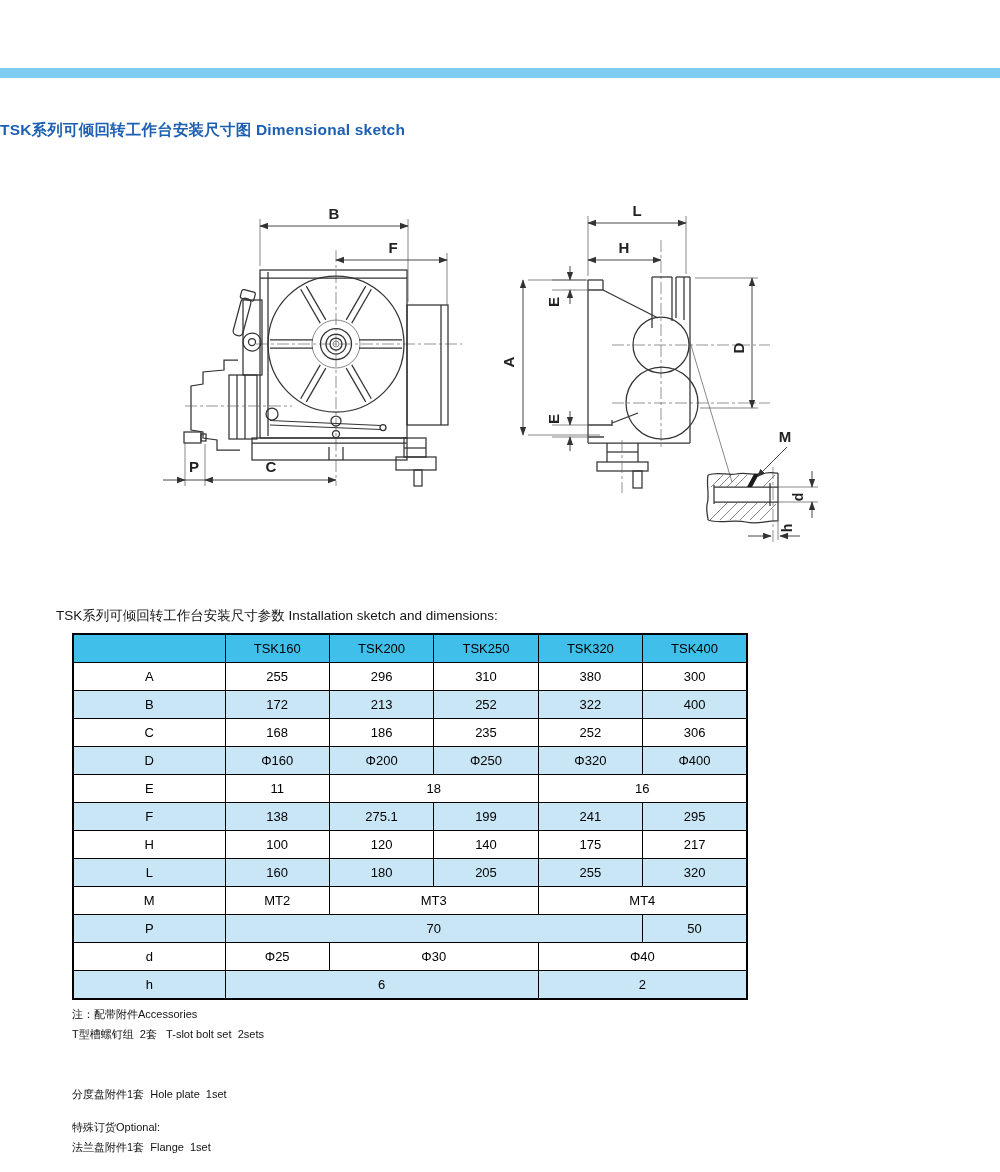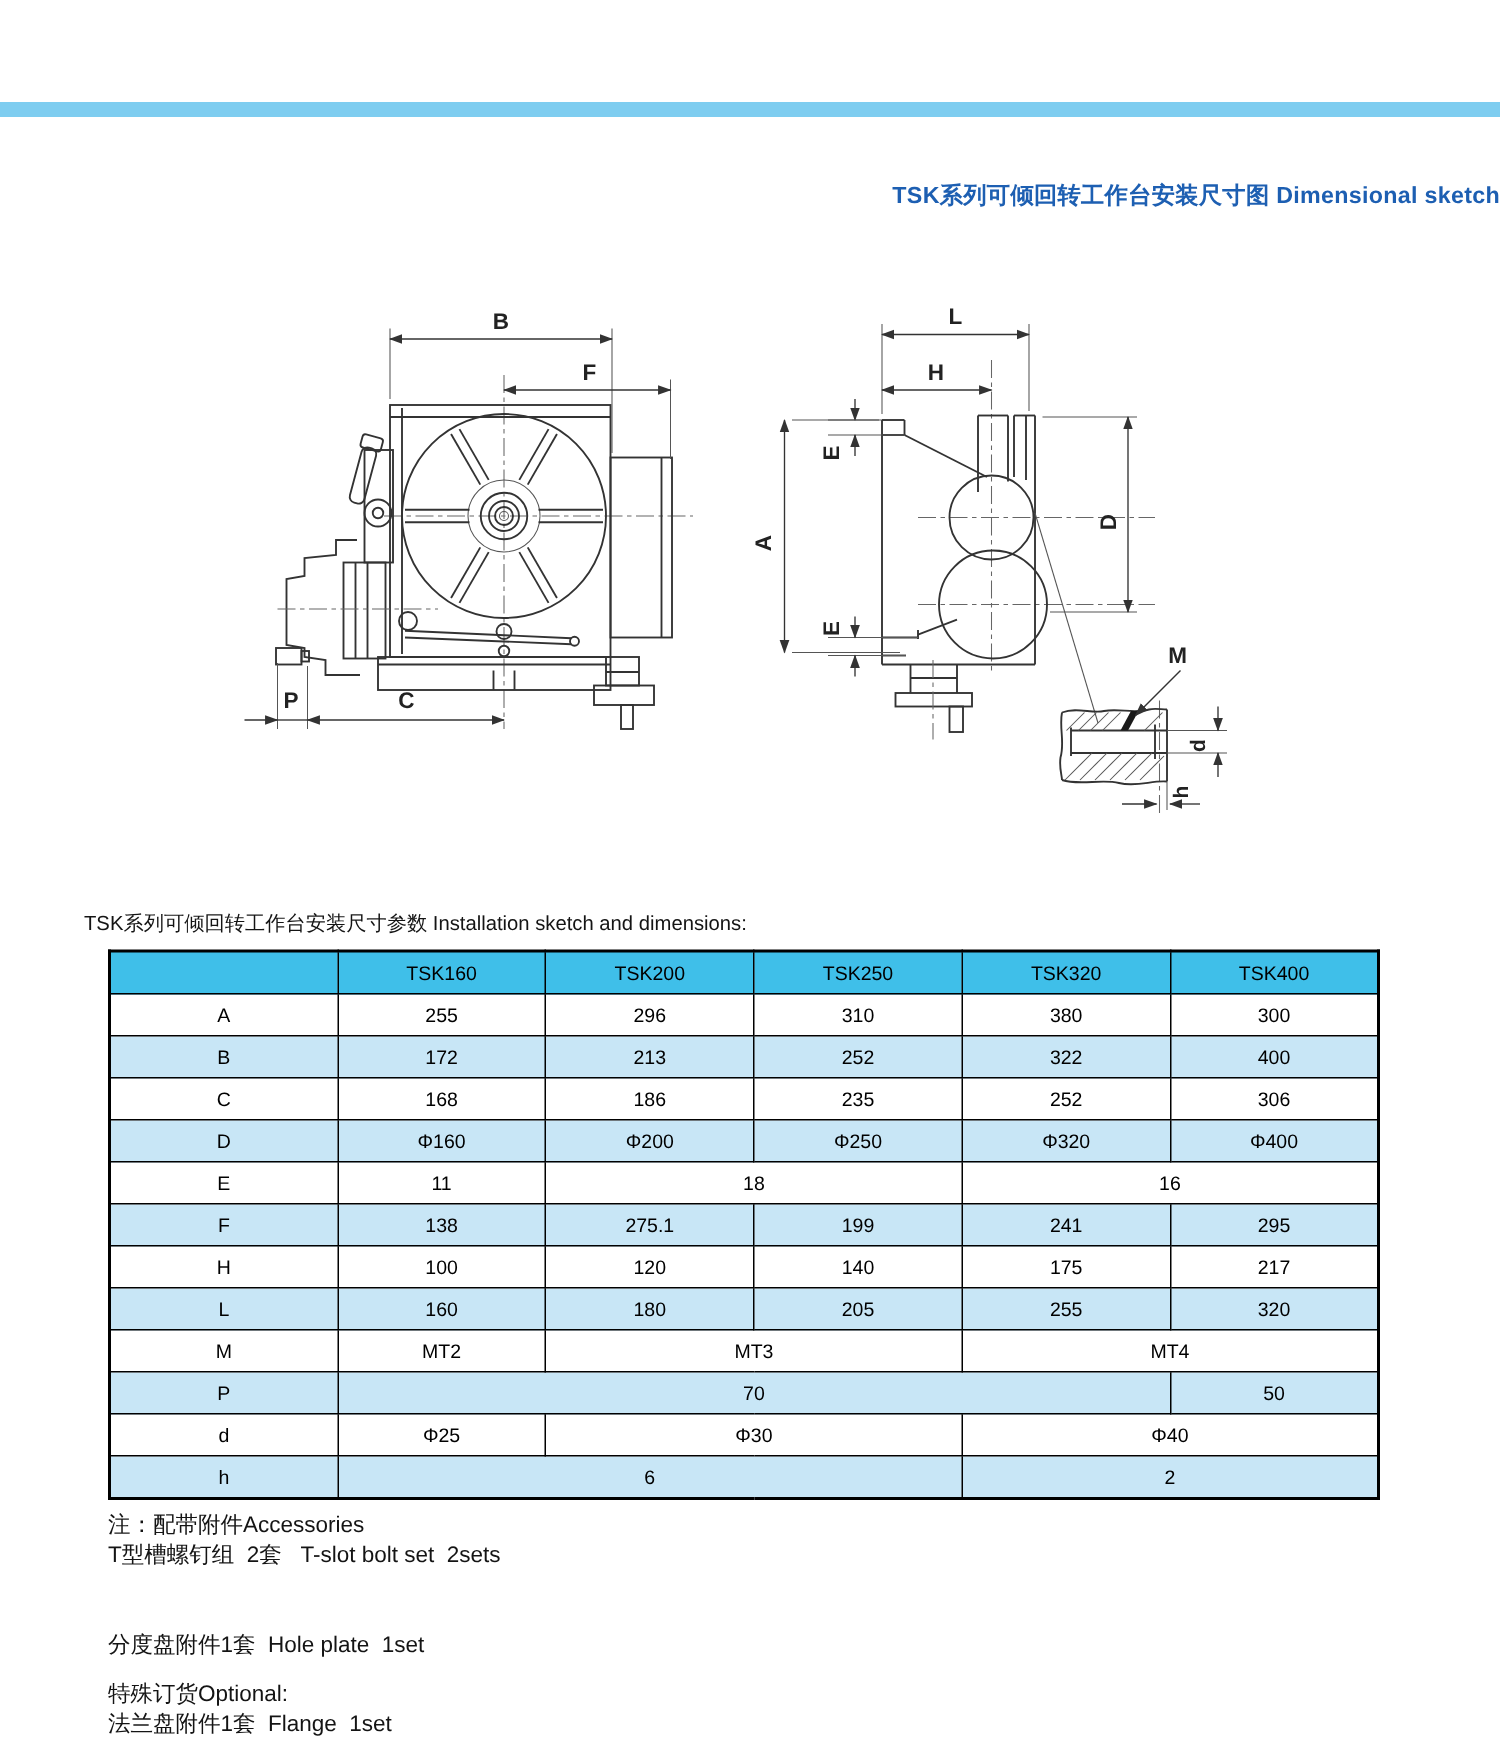--- a/index.html
+++ b/index.html
@@ -1,31 +1,31 @@
 <!DOCTYPE html>
 <html style="--c-topbar: #7ECDF0; --c-title: #1D5FB2; --c-hdr: #3FBFE9; --c-alt: #C8E6F6;"><head>
 <meta charset="utf-8">
 <style>
   html,body{margin:0;padding:0}
   body{
     width:1000px;height:1172px;position:relative;background:#fff;
     font-family:"Liberation Sans",sans-serif;color:#111;overflow:hidden;
   }
   .topbar{position:absolute;left:0;top:68px;width:100%;height:10px;background:var(--c-topbar,#7ECDF0)}
-  .page-title{position:absolute;top:120px;left:0;width:100%;text-align:right;
+  .page-title{position:absolute;top:120px;left:0;width:100%;text-align:left;
     font-size:15.5px;font-weight:600;letter-spacing:.2px;color:var(--c-title,#1D5FB2)}
   .drawing{position:absolute;left:0;top:190px}
   .caption{position:absolute;left:56px;top:607px;font-size:13.5px;color:#141414}
-  .tablewrap{position:absolute;left:72px;top:633px;width:848px}
+  .tablewrap{position:absolute;left:72px;top:633px;width:676px}
   table.dims{border-collapse:collapse;width:100%;table-layout:fixed;border:2px solid #000}
   table.dims td,table.dims th{border:1px solid #000;height:27px;padding:0;
     text-align:center;vertical-align:middle;font-size:13px;font-weight:400;color:#000}
   table.dims thead th{background:var(--c-hdr,#3FBFE9)}
   table.dims tr.alt td{background:var(--c-alt,#C8E6F6)}
-  .note{position:absolute;left:72px;font-size:15px;white-space:pre;color:#141414}
+  .note{position:absolute;left:72px;font-size:11px;white-space:pre;color:#141414}
   
   .s{stroke:#333;stroke-width:1.25;fill:none}
   .t{stroke:#555;stroke-width:.7;fill:none}
   .d{stroke:#333;stroke-width:.9;fill:none}
   .c{stroke:#666;stroke-width:.7;fill:none;stroke-dasharray:12 3 3 3}
   .lab{font-family:"Liberation Sans",sans-serif;font-size:15px;font-weight:600;fill:#222}
   .lab2{font-family:"Liberation Sans",sans-serif;font-size:14px;font-weight:600;fill:#222}
 </style>
 </head>
 <body>

